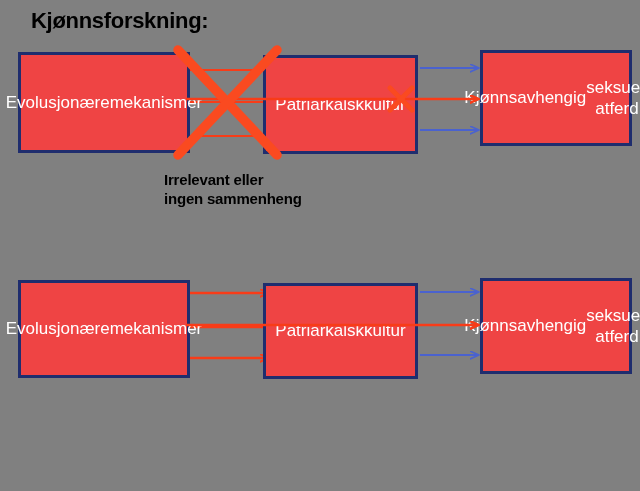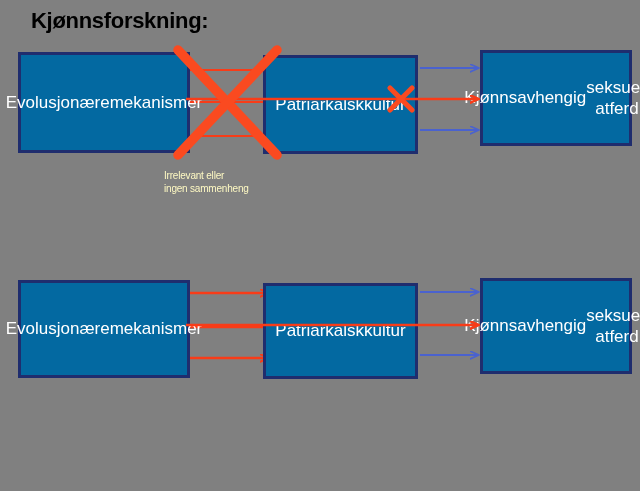--- a/index.html
+++ b/index.html
@@ -28,21 +28,21 @@
     letter-spacing: -0.3px;
     white-space: nowrap;
     line-height: 1;
     margin-left: 17px;
   }
   #title-1 { left: 14px; top: 10px; }
   #title-2 { left: 14px; top: 246px; }
 
   .node-box {
     position: absolute;
-    background: #0369a1;
+    background: #ef4444;
     border: 3px solid #1f2d6e;
     box-sizing: border-box;
     color: #ffffff;
     font-size: 17px;
     display: flex;
     align-items: center;
     justify-content: center;
     text-align: center;
     line-height: 1.25;
     z-index: 2;
@@ -53,23 +53,23 @@
   #box-kultur-1   { left: 263px; top: 55px;  width: 155px; height: 99px; }
   #box-atferd-1   { left: 480px; top: 50px;  width: 152px; height: 96px; }
 
   
   #box-evo-2      { left: 18px;  top: 280px; width: 172px; height: 98px; }
   #box-kultur-2   { left: 263px; top: 283px; width: 155px; height: 96px; }
   #box-atferd-2   { left: 480px; top: 278px; width: 152px; height: 96px; }
 
   .caption {
     position: absolute;
-    color: #fef9c3;
-    font-weight: normal;
-    font-size: 10px;
+    color: #000000;
+    font-weight: bold;
+    font-size: 15px;
     line-height: 1.28;
     white-space: pre-line;
     letter-spacing: -0.2px;
   }
   #caption-1 { left: 164px; top: 170px; }
   #caption-2 { left: 164px; top: 398px; }
 
   .svg-layer {
     position: absolute;
     left: 0; top: 0;

